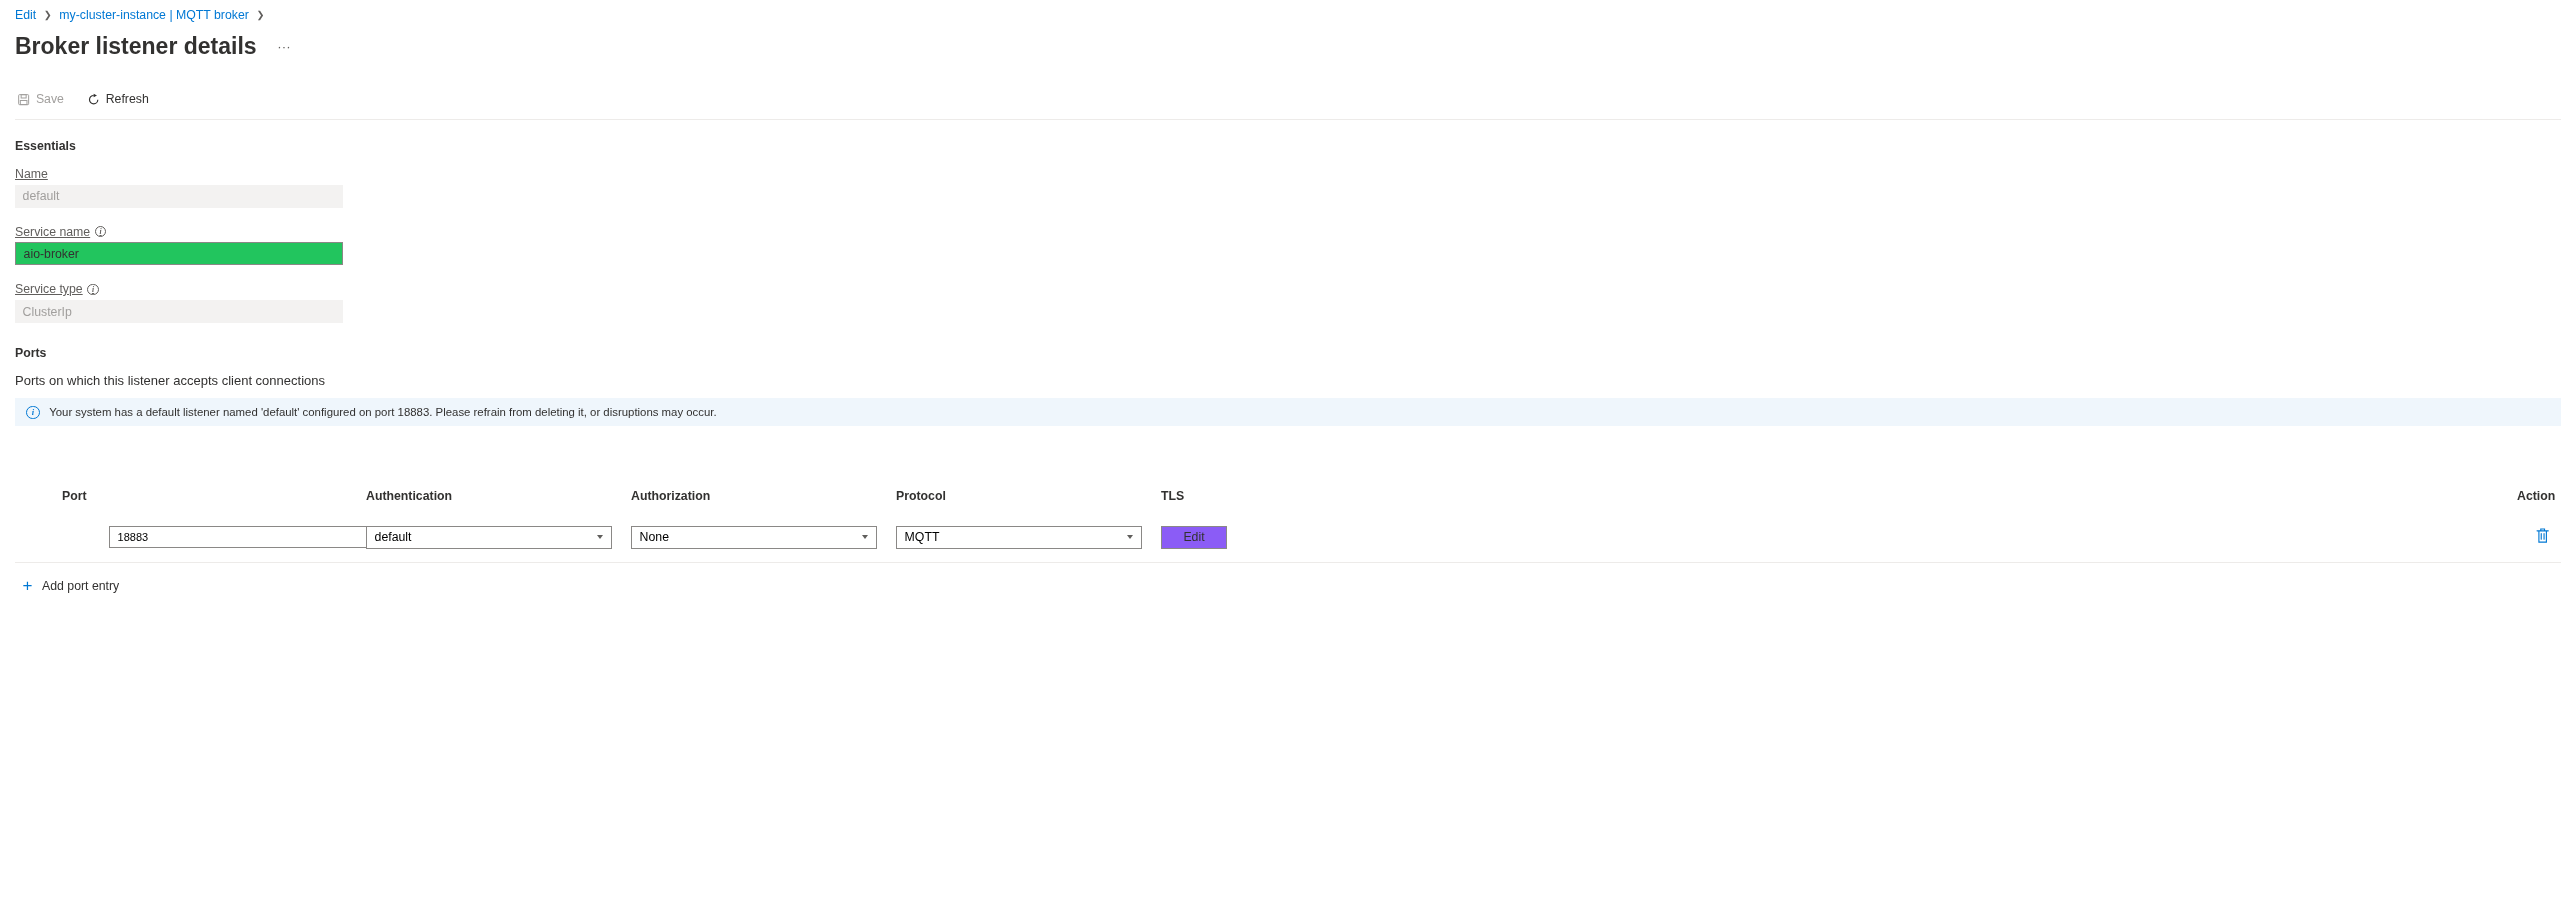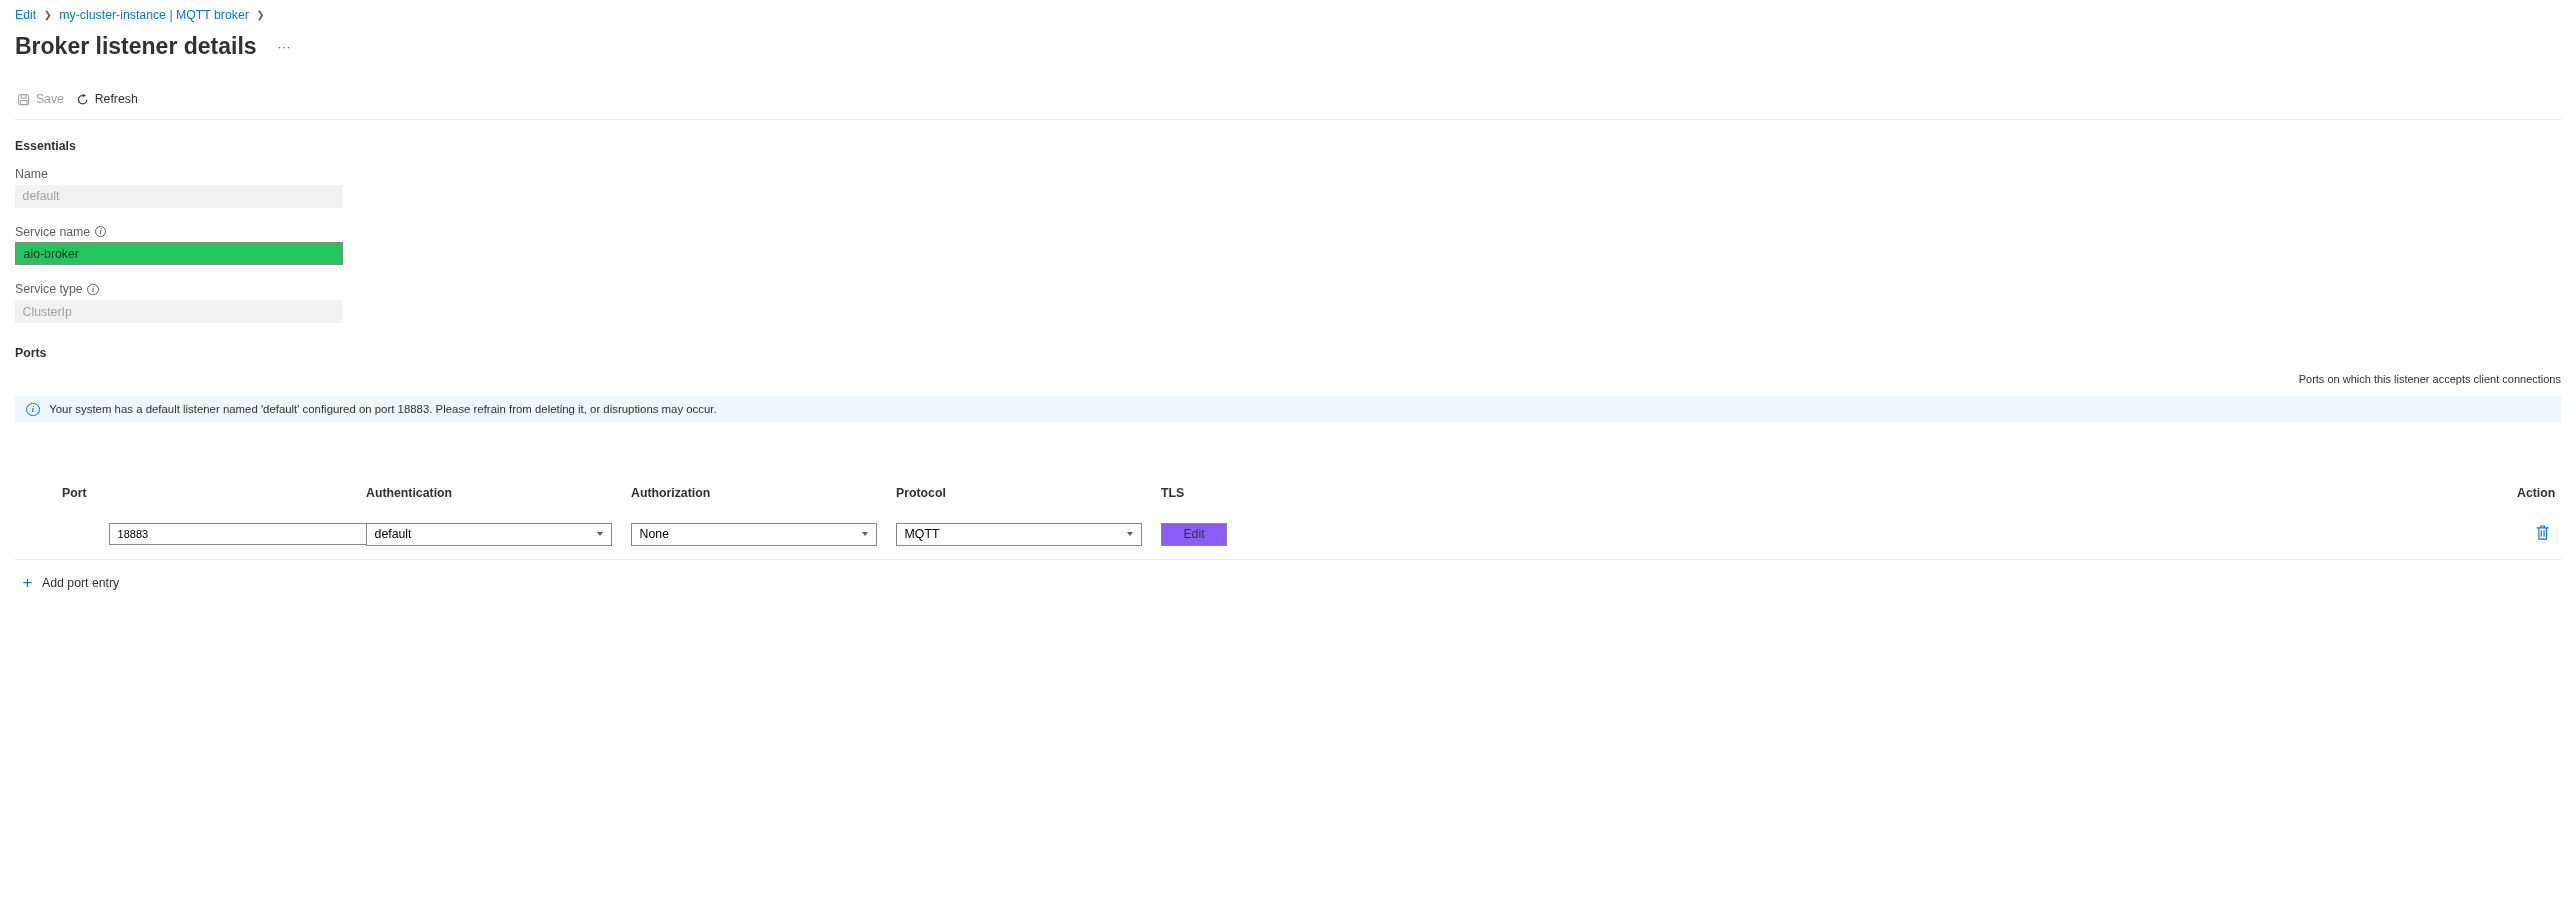--- a/index.html
+++ b/index.html
@@ -43,21 +43,21 @@
     }
     .ellipsis {
       color: #605e5c;
       font-size: 13.3px;
       cursor: pointer;
       padding: 1.9px 5.7px;
     }
     .toolbar {
       display: flex;
       align-items: center;
-      gap: 8px;
+      gap: 19px;
       padding-bottom: 9.5px;
       border-bottom: 0.9px solid #edebe9;
       margin-bottom: 19px;
     }
     .toolbar-btn {
       display: flex;
       align-items: center;
       gap: 5.7px;
       background: none;
       border: none;
@@ -86,20 +86,21 @@
     .form-field {
       margin-bottom: 17px;
     }
     .form-label {
       display: flex;
       align-items: center;
       gap: 4.7px;
       font-size: 12.3px;
       color: #605e5c;
       margin-bottom: 3.8px;
+      text-decoration: underline;
     }
     .info-icon {
       width: 11.4px;
       height: 11.4px;
       display: inline-flex;
       align-items: center;
       justify-content: center;
       border: 0.9px solid #605e5c;
       border-radius: 50%;
       font-size: 7.6px;
@@ -120,24 +121,23 @@
     }
     .form-input.readonly {
       background: #f3f2f1;
       border: none;
       color: #a19f9d;
     }
     .ports-section {
       margin-top: 23px;
     }
     .ports-desc {
-      font-size: 11px;
+      font-size: 13px;
       color: #323130;
       margin-bottom: 9.5px;
-      text-align: right;
     }
     .info-banner {
       display: flex;
       align-items: center;
       gap: 9.5px;
       background: #eff6fc;
       padding: 7.6px 11.4px;
       font-size: 11.4px;
       color: #323130;
       margin-bottom: 28.4px;

